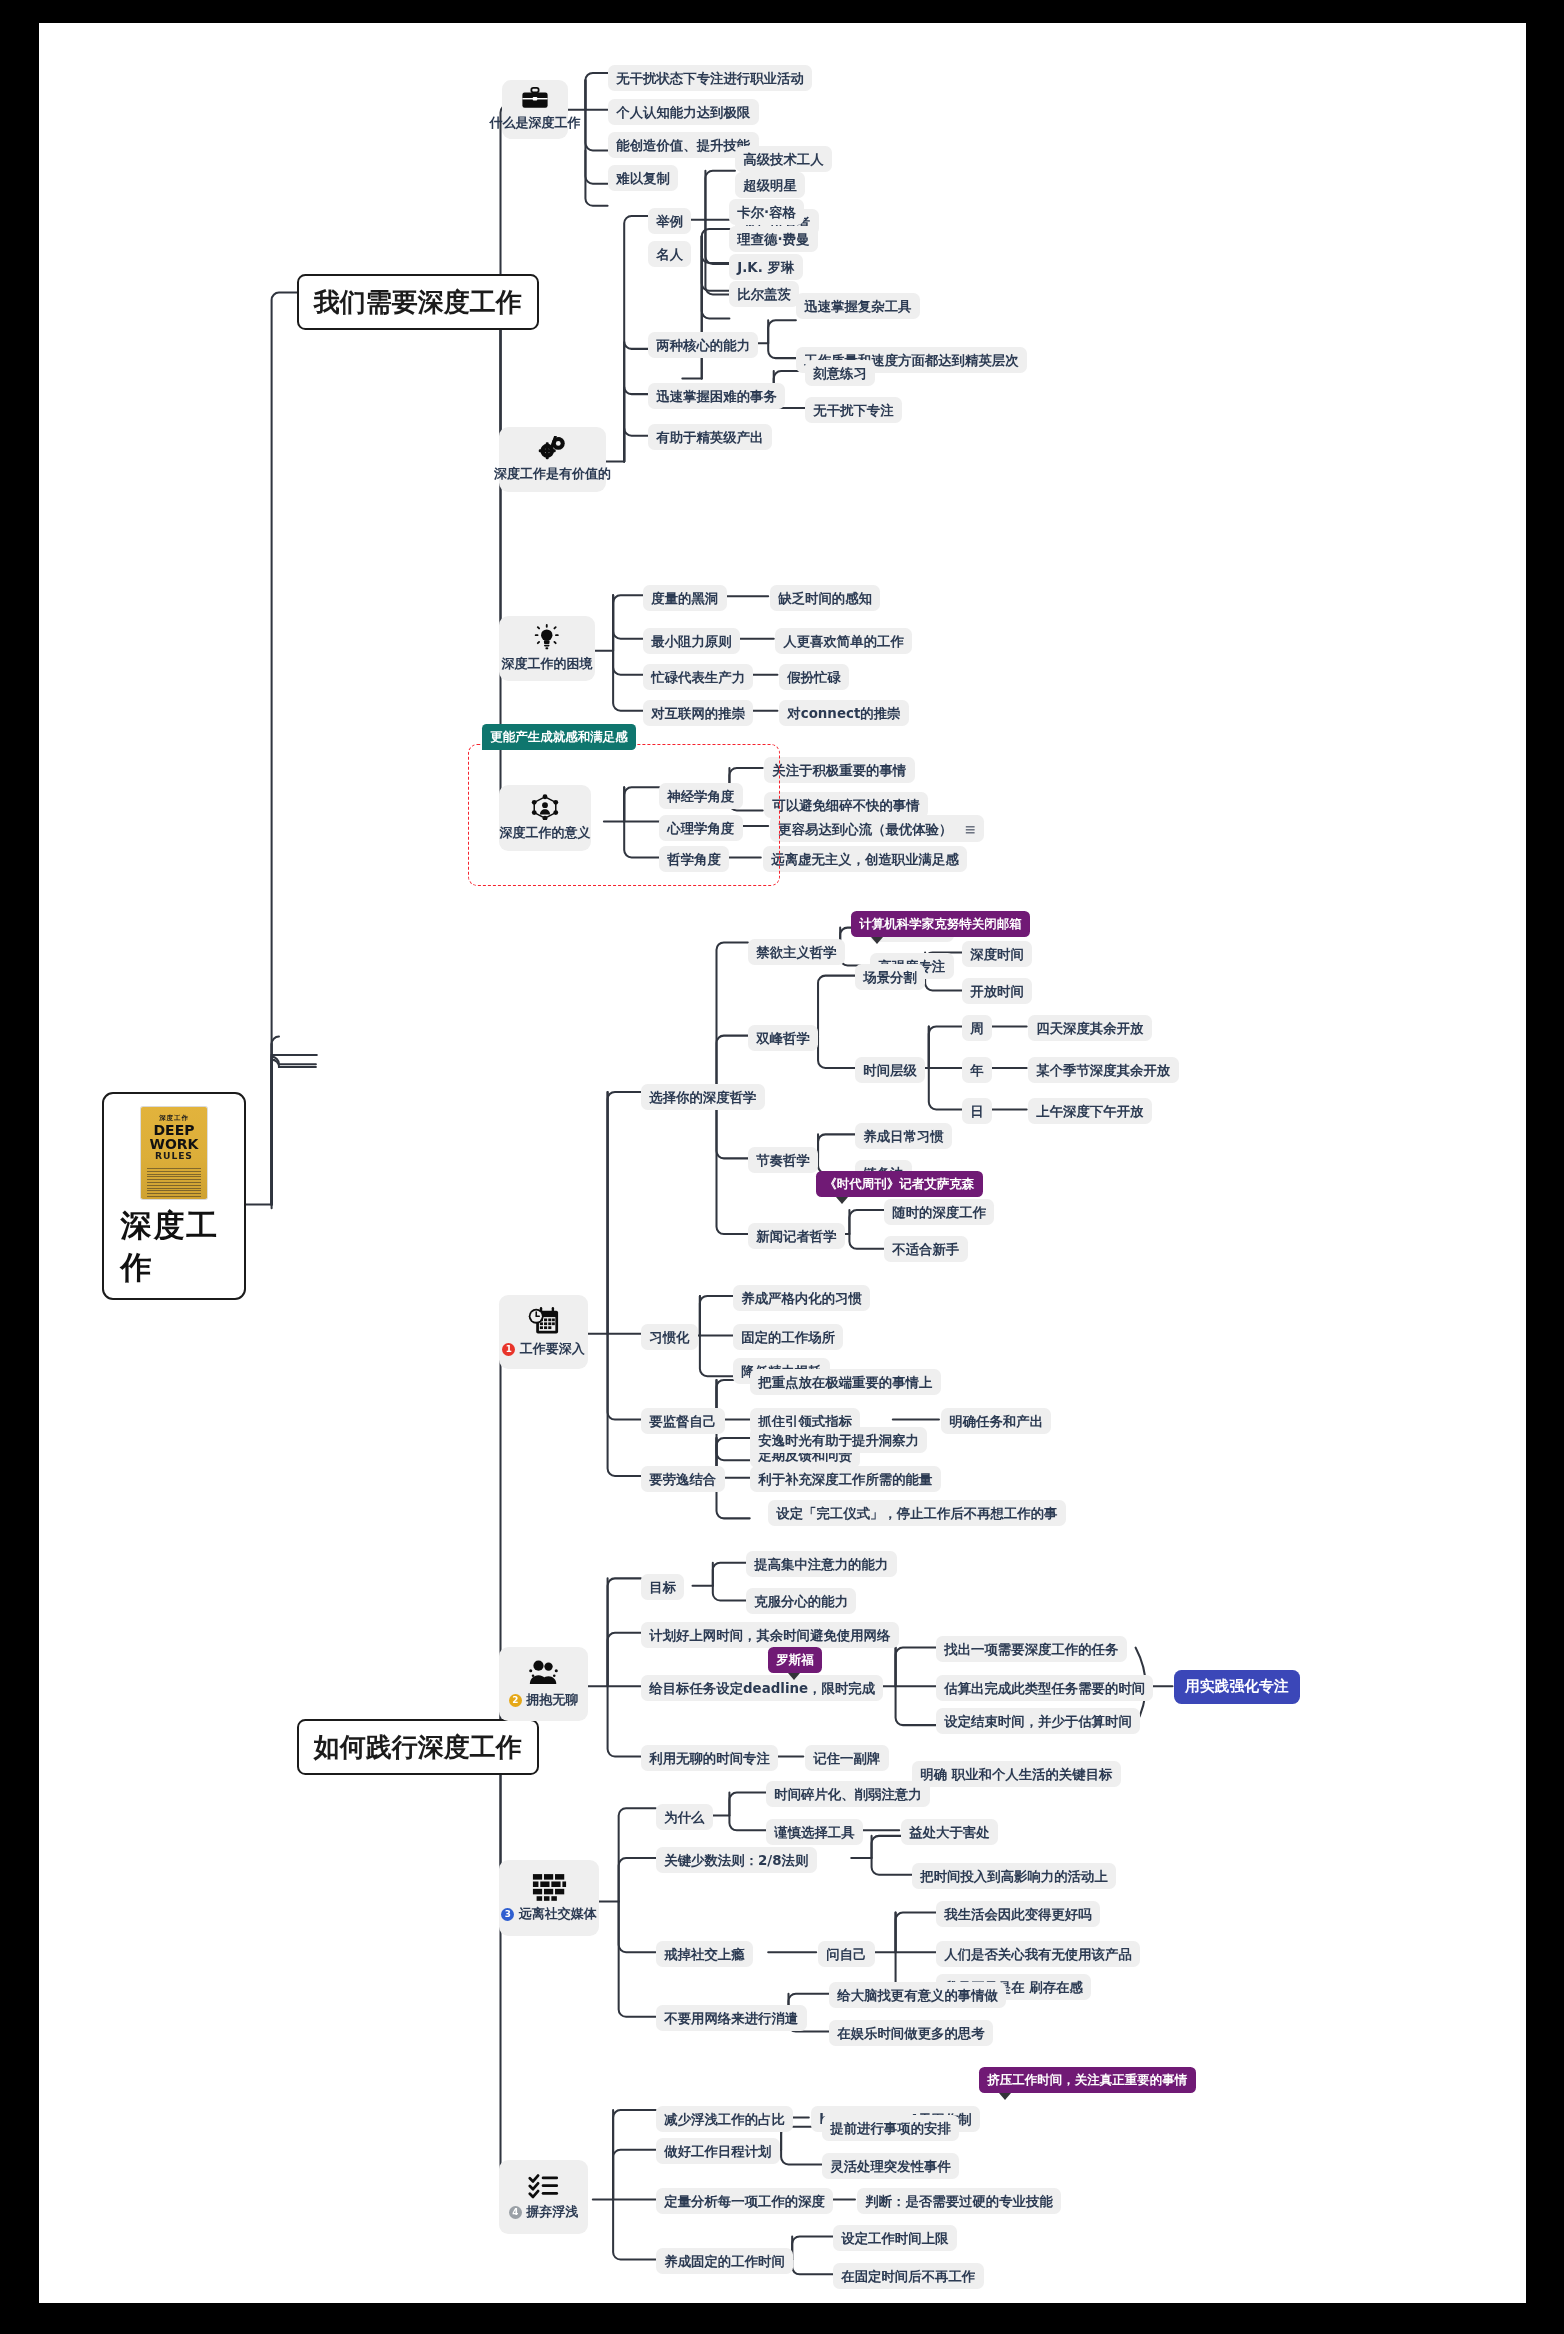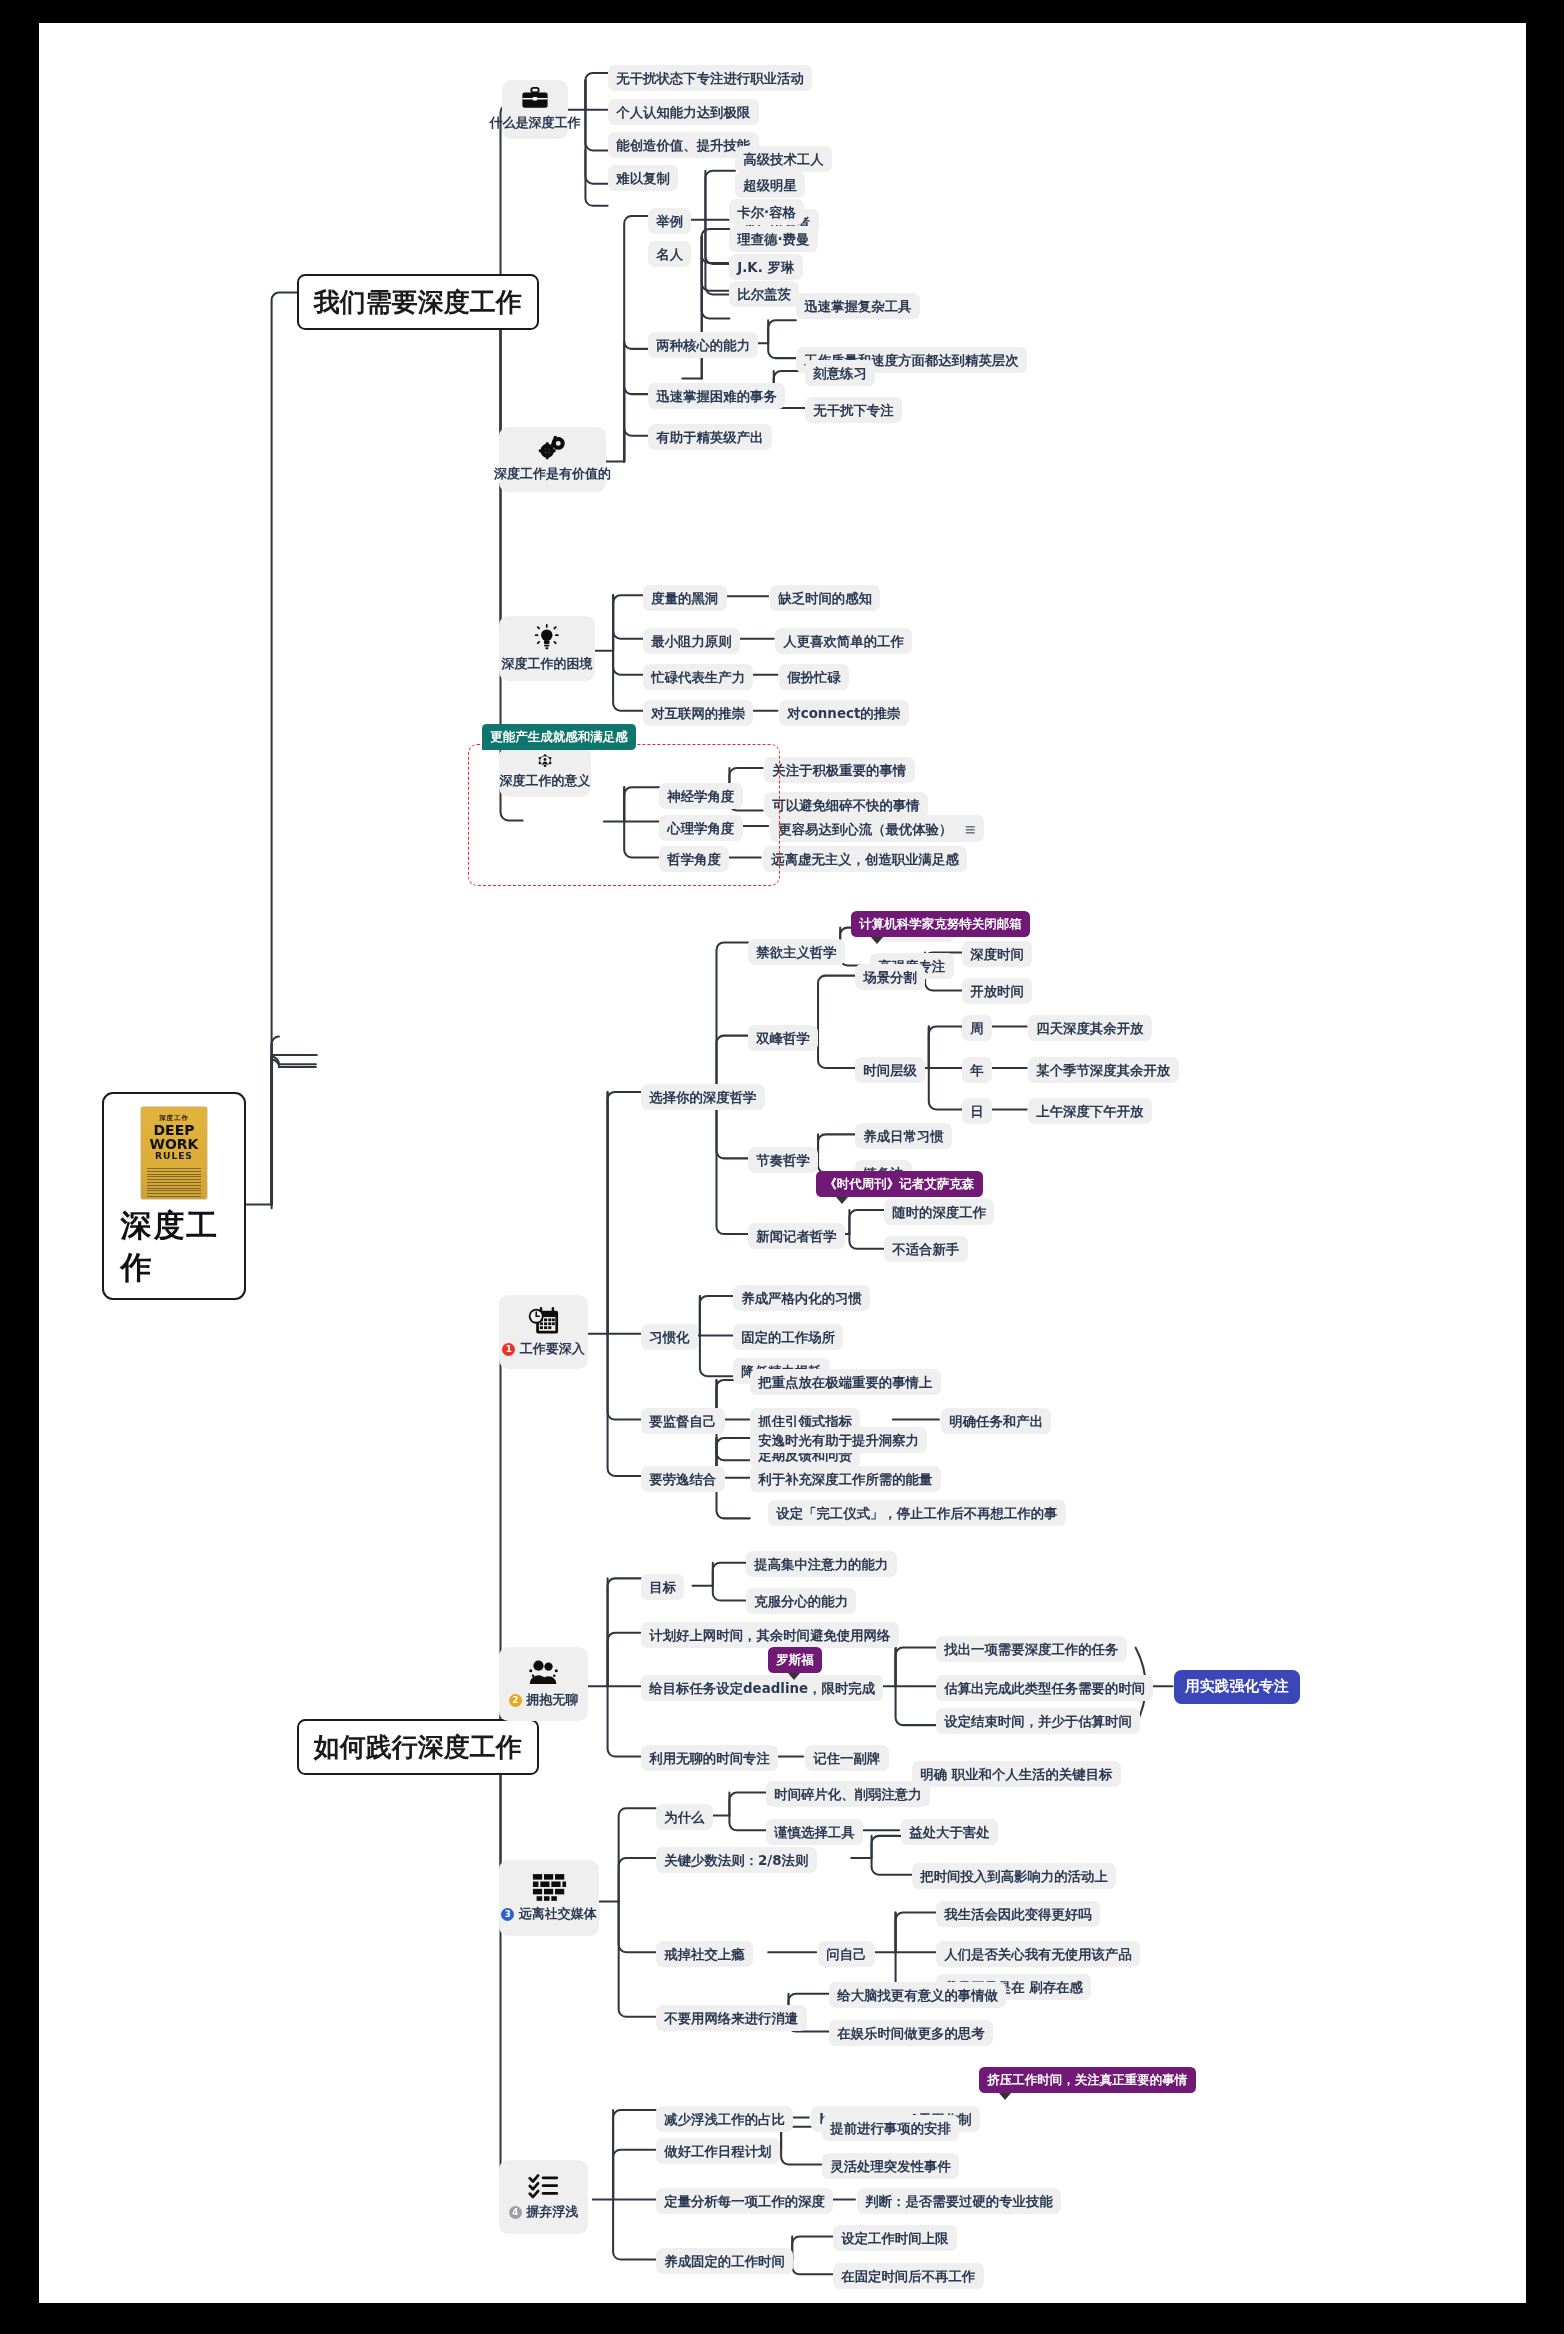--- a/index.html
+++ b/index.html
@@ -403,21 +403,21 @@
   <div class="pill" style="left:604px;top:605px;">最小阻力原则</div>
   <div class="pill" style="left:736px;top:605px;">人更喜欢简单的工作</div>
   <div class="pill" style="left:604px;top:641px;">忙碌代表生产力</div>
   <div class="pill" style="left:740px;top:641px;">假扮忙碌</div>
   <div class="pill" style="left:604px;top:677px;">对互联网的推崇</div>
   <div class="pill" style="left:740px;top:677px;">对connect的推崇</div>
 
   <div class="redbox" style="left:429px;top:721px;width:310px;height:140px;"></div>
   <div class="tip red" style="left:443px;top:701px;">更能产生成就感和满足感</div>
 
-  <div class="iconnode" style="left:460px;top:724px;width:92px;height:50px;">
+  <div class="iconnode" style="left:460px;top:762px;width:92px;height:66px;">
     <svg width="28" height="26" viewBox="0 0 30 28">
       <g fill="#0d0d0d">
         <circle cx="15" cy="3" r="2.6"></circle>
           <circle cx="3.4" cy="9" r="2.6"></circle>
           <circle cx="26.6" cy="9" r="2.6"></circle>
         <circle cx="3.4" cy="20" r="2.6"></circle>
           <circle cx="26.6" cy="20" r="2.6"></circle>
           <circle cx="15" cy="26" r="2.6"></circle>
         <path d="M15 3 L3.4 9 L3.4 20 L15 26 L26.6 20 L26.6 9 Z" fill="none" stroke="#0d0d0d" stroke-width="1.6"></path>
         <circle cx="15" cy="12" r="3.1"></circle>

